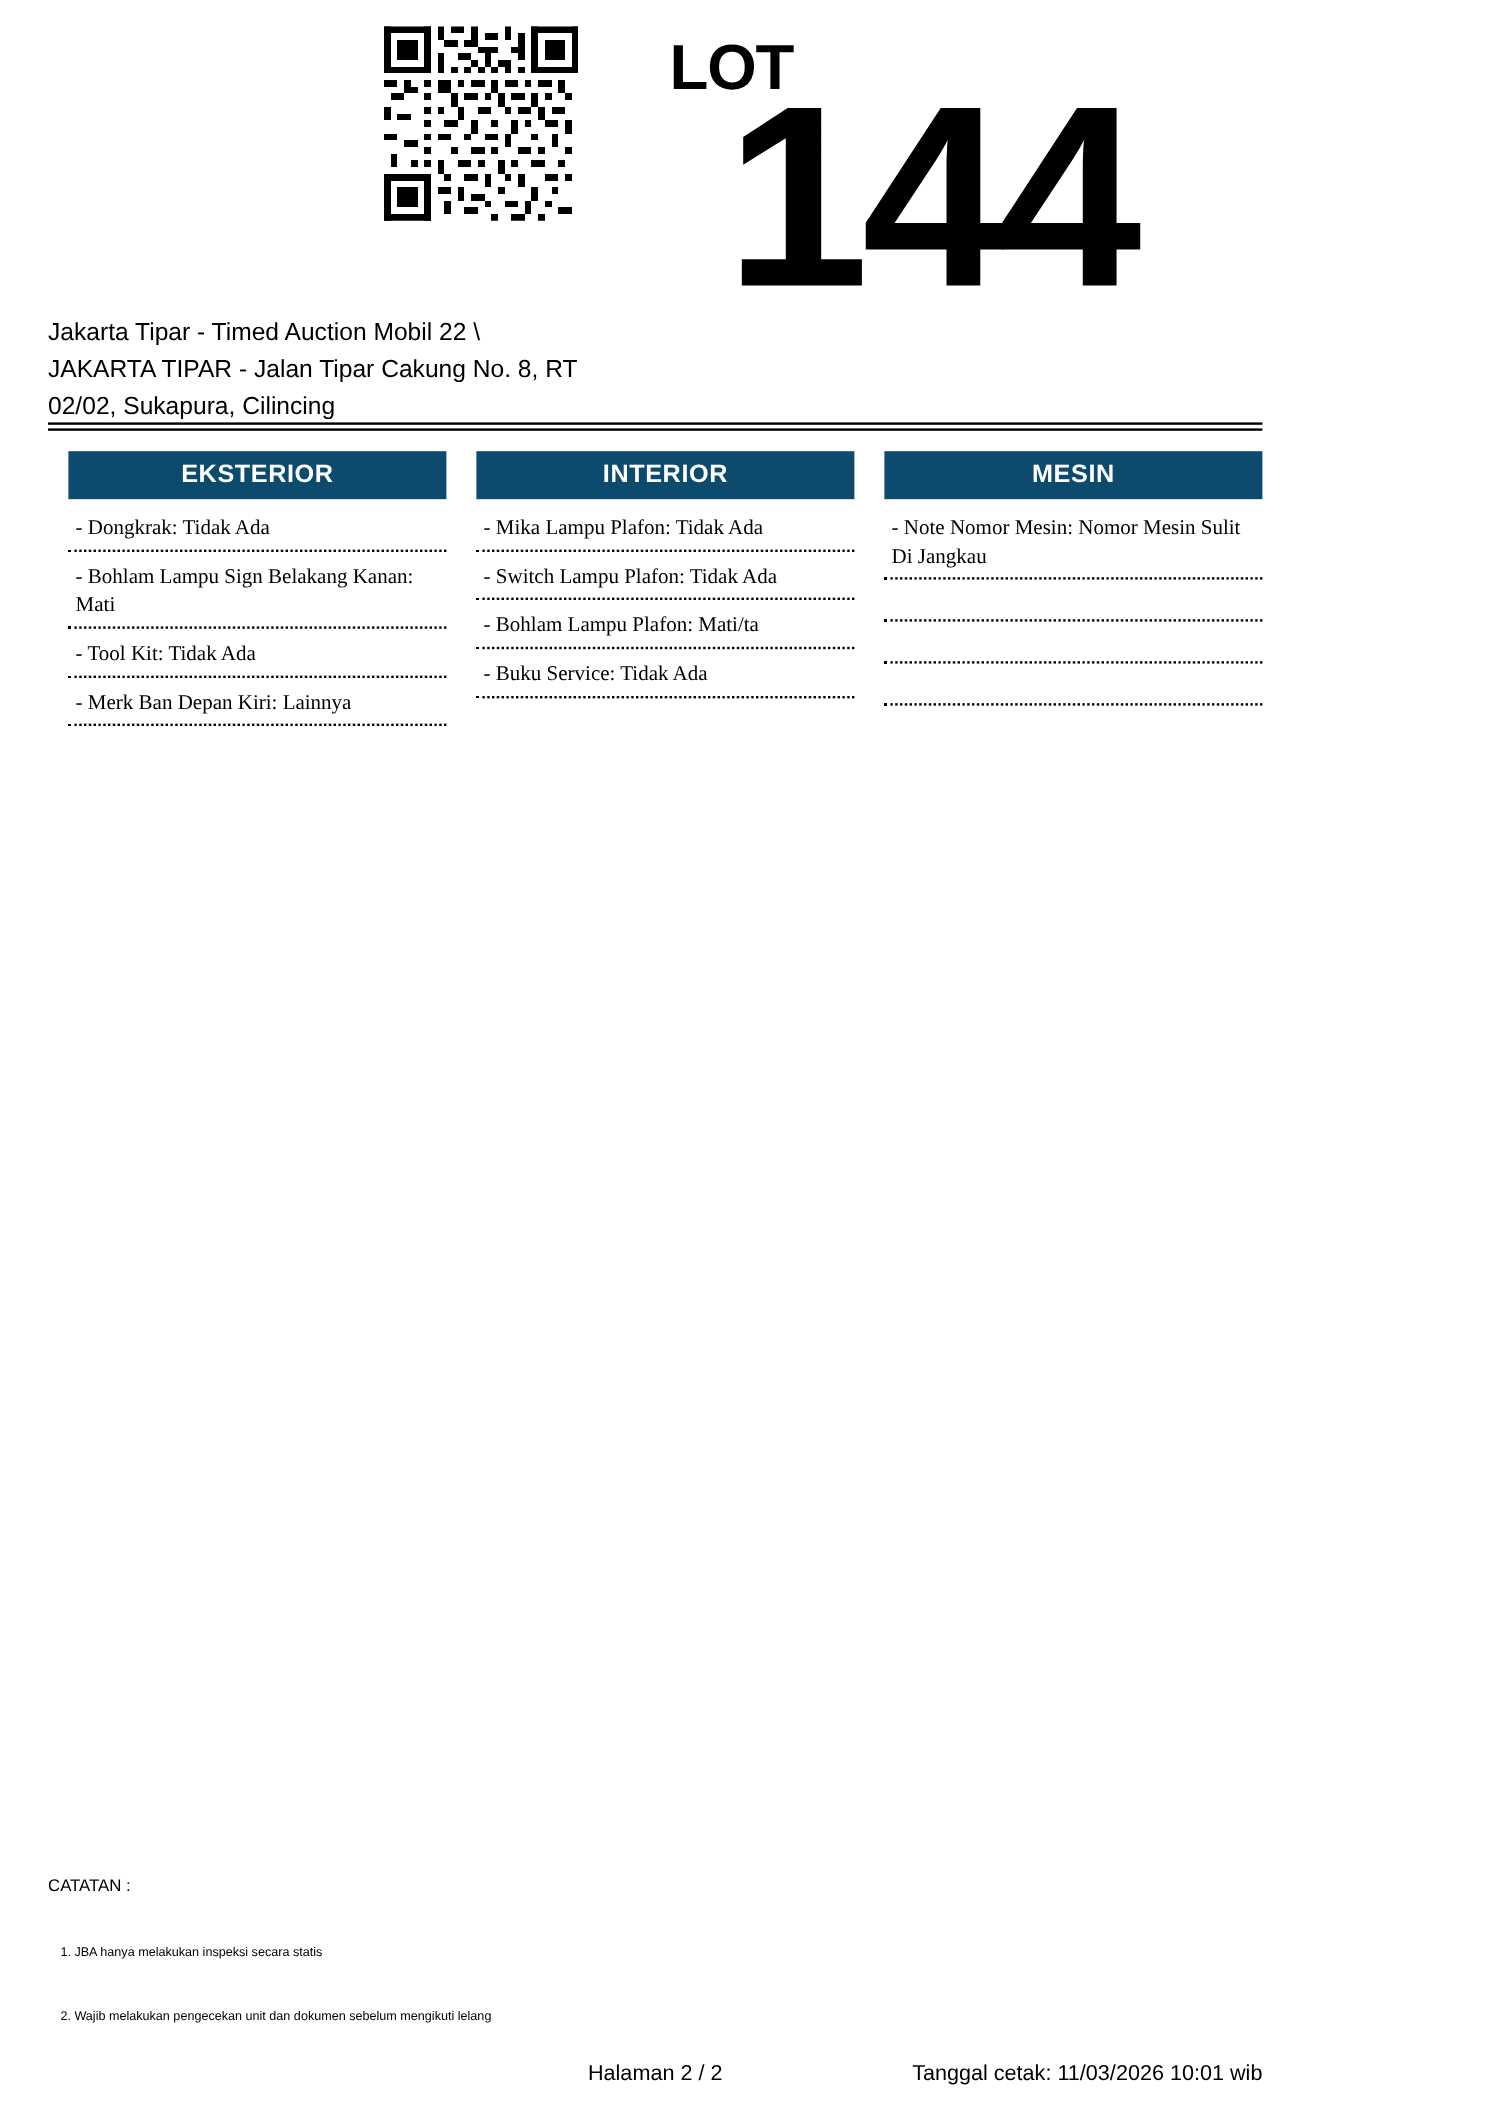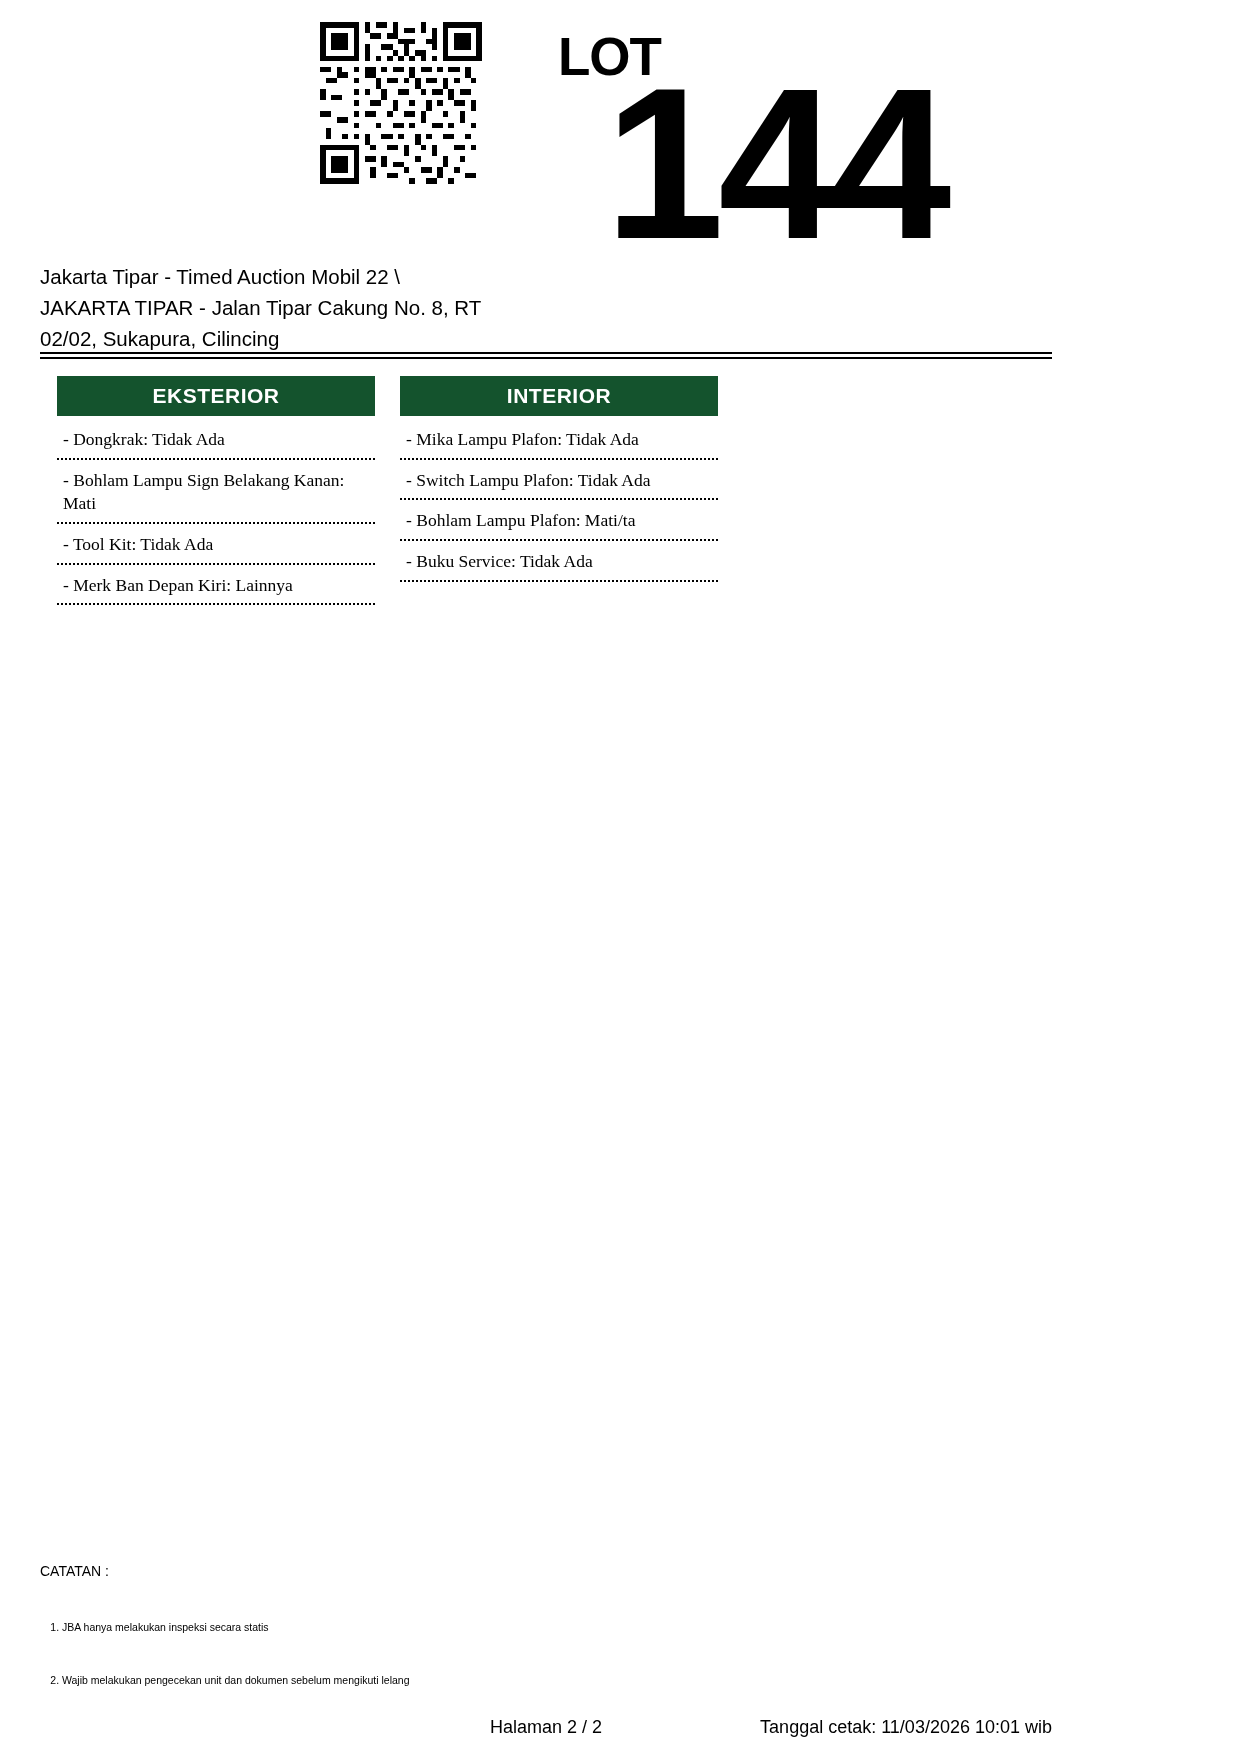--- a/index.html
+++ b/index.html
@@ -87,21 +87,21 @@
     position: absolute;
     left: 57px;
     top: 376px;
     right: 40px;
     display: flex;
     gap: 25px;
   }
   .col { width: 318px; }
 
   .col-head {
-    background: #14532d;
+    background: #0c4a6e;
     color: #fff;
     text-align: center;
     font-size: 21px;
     font-weight: bold;
     letter-spacing: 0.5px;
     padding: 8px 0 9px 0;
     line-height: 1.1;
   }
   .col-body { margin-top: 12px; }
 
@@ -328,20 +328,29 @@
     <div class="col">
       <div class="col-head">INTERIOR</div>
       <div class="col-body">
         <div class="item">- Mika Lampu Plafon: Tidak Ada</div>
         <div class="item">- Switch Lampu Plafon: Tidak Ada</div>
         <div class="item">- Bohlam Lampu Plafon: Mati/ta</div>
         <div class="item">- Buku Service: Tidak Ada</div>
       </div>
     </div>
 
+    <div class="col">
+      <div class="col-head">MESIN</div>
+      <div class="col-body">
+        <div class="item">- Note Nomor Mesin: Nomor Mesin Sulit Di Jangkau</div>
+        <div class="item empty"></div>
+        <div class="item empty"></div>
+        <div class="item empty"></div>
+      </div>
+    </div>
 
   </div>
 
   <div class="notes">
     <div class="title">CATATAN :</div>
     <ol>
       <li>JBA hanya melakukan inspeksi secara statis</li>
       <li>Wajib melakukan pengecekan unit dan dokumen sebelum mengikuti lelang</li>
     </ol>
   </div>

